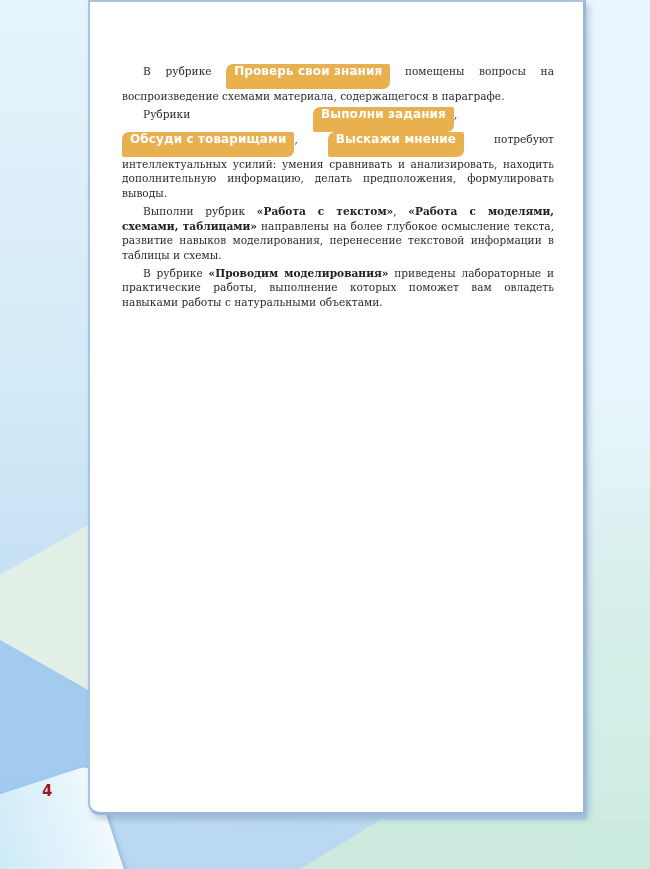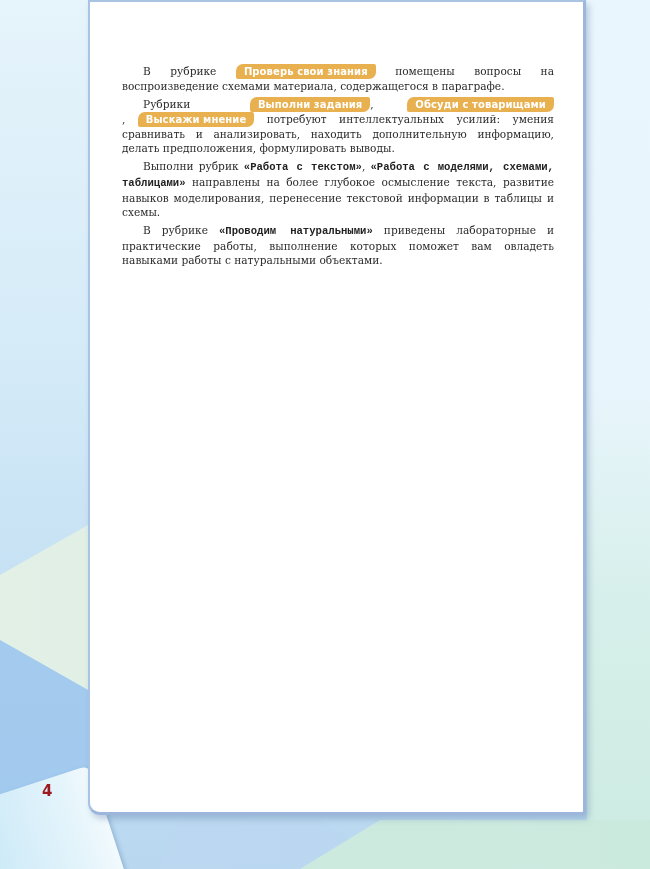--- a/index.html
+++ b/index.html
@@ -91,31 +91,31 @@
       width: 432px;
       font-size: 10.6px;
       line-height: 14.7px;
       color: #2b2b2b;
       text-align: justify;
     }
     .content p {
       margin: 0 0 3px 0;
       text-indent: 21px;
     }
-    .content b { font-weight: bold; color: #222; font-family: Liberation Mono, monospace; }
+    .content b { font-weight: bold; color: #222; }
 
     .badge {
       display: inline-block;
       background: #e8b04f;
       color: #ffffff;
       font-family: "DejaVu Sans", "Liberation Sans", sans-serif;
       font-weight: bold;
-      font-size: 10px;
+      font-size: 12px;
       line-height: 15px;
-      height: 15px;
+      height: 25px;
       padding: 0 8px;
       border-radius: 7px 2px 7px 2px;
       text-indent: 0;
       vertical-align: 0px;
       white-space: nowrap;
       letter-spacing: 0.1px;
     }
   </style>
 </head>
 <body>
@@ -132,14 +132,14 @@
 <div class="page"></div>
 
 <div class="content">
 
   <p><span>В рубрике </span><span class="badge">Проверь свои знания</span><span> помещены вопросы на воспроизведение схемами материала, содержащегося в параграфе.</span></p>
 
   <p style="text-align: justify;"><span>Рубрики </span><span style="display:inline-block;width:56px;"></span><span class="badge">Выполни задания</span><span>, </span><span style="display:inline-block;width:30px;"></span><span class="badge">Обсуди с товарищами</span><span>, </span><span class="badge">Выскажи мнение</span><span> потребуют интеллектуальных усилий: умения сравнивать и анализировать, находить дополнительную информацию, делать предположения, формулировать выводы.</span></p>
 
   <p><span>Выполни рубрик </span><b>«Работа с текстом»</b><span>, </span><b>«Работа с моделями, схемами, таблицами»</b><span> направлены на более глубокое осмысление текста, развитие навыков моделирования, перенесение текстовой информации в таблицы и схемы.</span></p>
 
-  <p><span>В рубрике </span><b>«Проводим натуральными»</b><span> приведены лабораторные и практические работы, выполнение которых поможет вам овладеть навыками работы с натуральными объектами.</span></p>
+  <p><span>В рубрике </span><b>«Проводим моделирования»</b><span> приведены лабораторные и практические работы, выполнение которых поможет вам овладеть навыками работы с натуральными объектами.</span></p>
 </div>
 
 </body></html>

